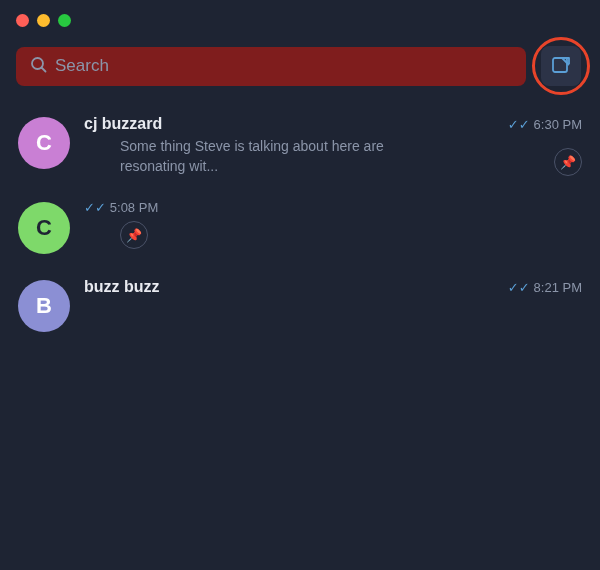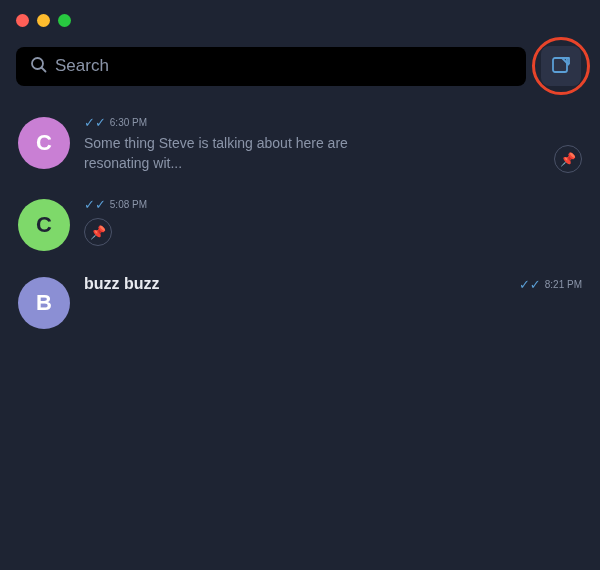--- a/index.html
+++ b/index.html
@@ -34,21 +34,21 @@
       display: flex;
       align-items: center;
       padding: 6px 16px 14px;
       gap: 12px;
     }
 
     .search-input-wrapper {
       flex: 1;
       display: flex;
       align-items: center;
-      background: #000000;
+      background: #7f1d1d;
       border-radius: 8px;
       padding: 9px 14px;
       gap: 8px;
     }
 
     .search-icon-svg {
       color: #8b95a9;
       flex-shrink: 0;
     }
 
@@ -146,29 +146,30 @@
       gap: 4px;
       flex-shrink: 0;
     }
 
     .double-check {
       color: #5b9fd6;
       font-size: 13px;
     }
 
     .convo-time {
-      font-size: 10px;
+      font-size: 13px;
       color: #8b95a9;
       white-space: nowrap;
     }
 
     .convo-preview-row {
       display: flex;
       align-items: center;
       justify-content: space-between;
+      margin-left: 36px;
     }
 
     .convo-preview {
       font-size: 14px;
       color: #8b95a9;
       line-height: 1.4;
       flex: 1;
       min-width: 0;
       padding-right: 8px;
     }
@@ -228,20 +229,21 @@
     </button>
   </div>
 </div>
 
 <div class="conversations-list">
 
   <div class="convo-item convo-item-1">
     <div class="avatar pink">C</div>
     <div class="convo-content">
       <div class="convo-header">
+        <span class="convo-name">cj buzzard</span>
         <div class="convo-time-wrapper">
           <span class="double-check">✓✓</span>
           <span class="convo-time">6:30 PM</span>
         </div>
       </div>
       <div class="convo-preview-row">
         <span class="convo-preview">Some thing Steve is talking about here are resonating wit...</span>
         <button class="pin-btn">
           <span class="pin-icon">📌</span>
         </button>

